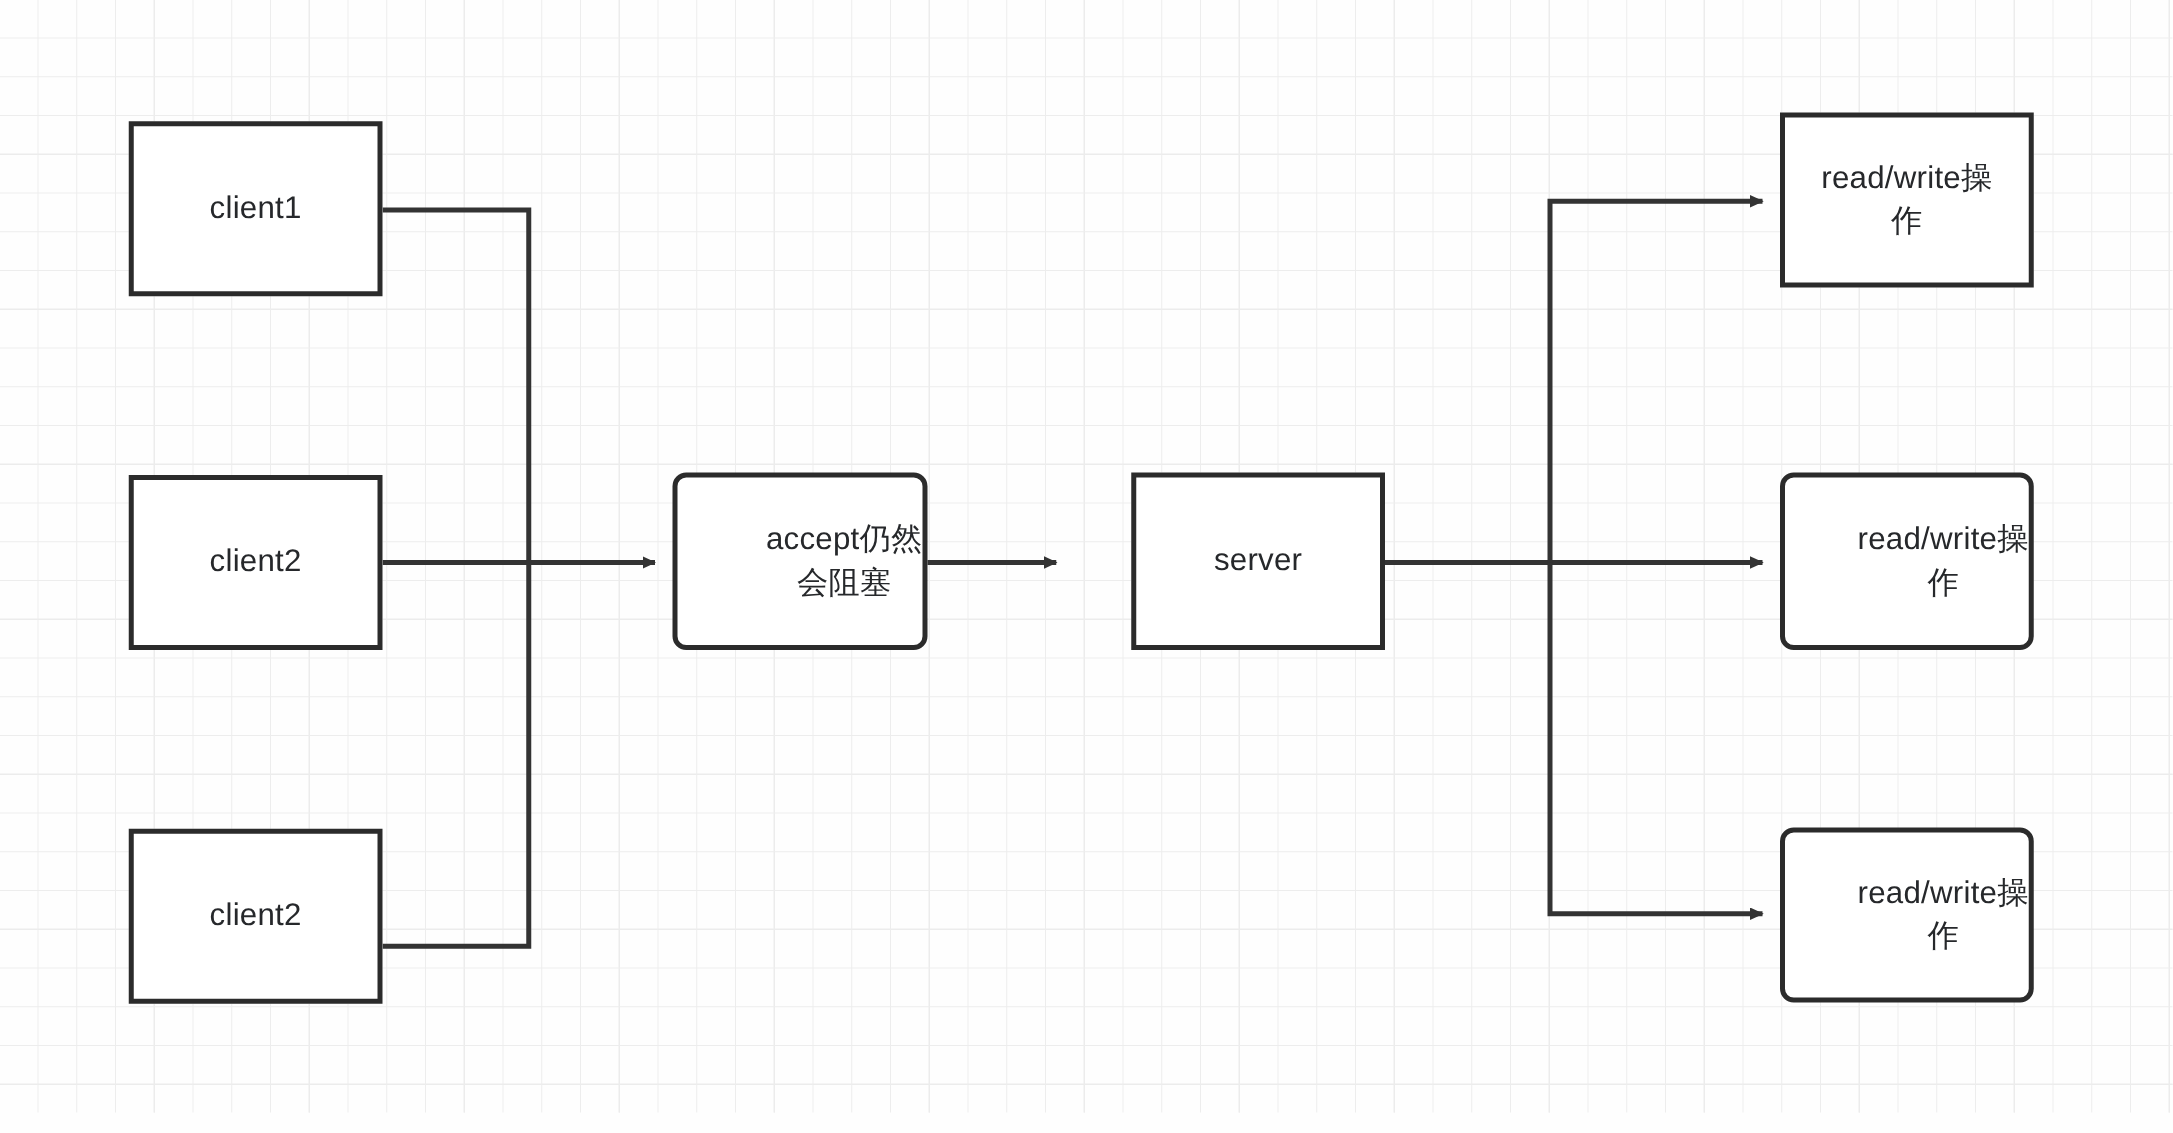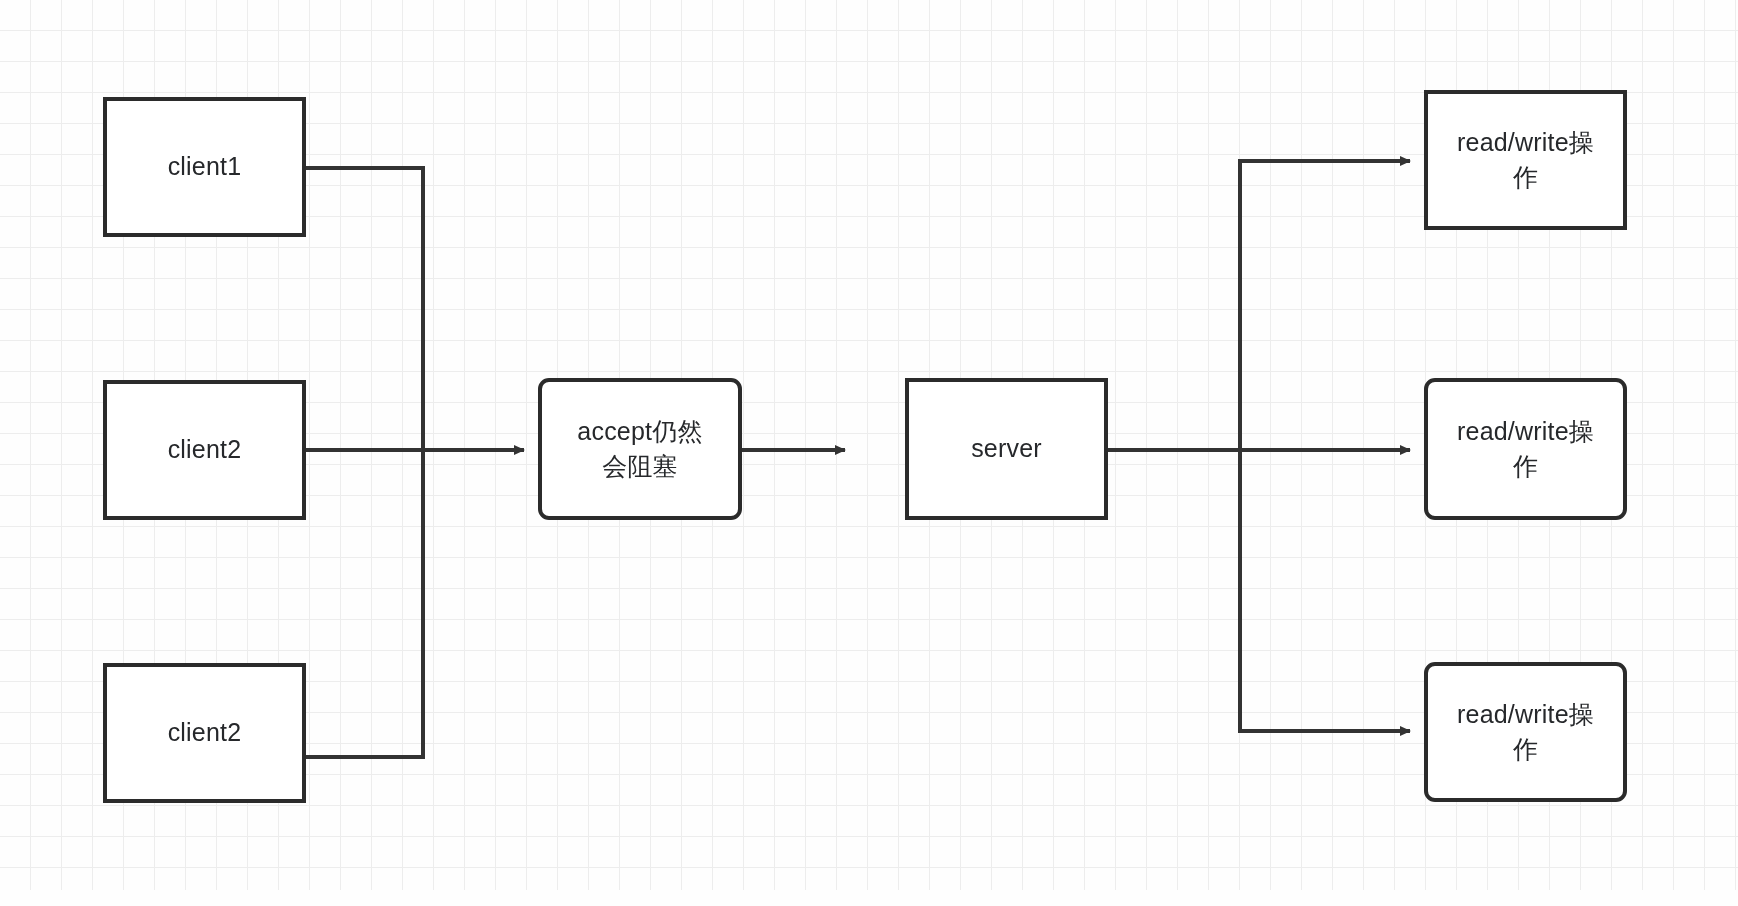--- a/index.html
+++ b/index.html
@@ -42,21 +42,21 @@
     align-items:center;
     justify-content:center;
     text-align:center;
     color:#26282b;
     font-size:25px;
     line-height:1.42;
     letter-spacing:.2px;
     white-space:pre-line;
   }
   .node.sharp{border-radius:0;}
-  .node.round{border-radius:11px;}
+  .node.round{border-radius:11px;justify-content:flex-end;}
   .node-label{display:block;}
 </style>
 </head>
 <body>
 
 <div id="canvas">
 
   <svg id="edges" viewBox="0 0 1738 906" width="1738" height="906" xmlns="http://www.w3.org/2000/svg">
     <defs>
       <marker id="arrowhead" markerWidth="11" markerHeight="10" refX="10" refY="5" orient="auto" markerUnits="userSpaceOnUse">

